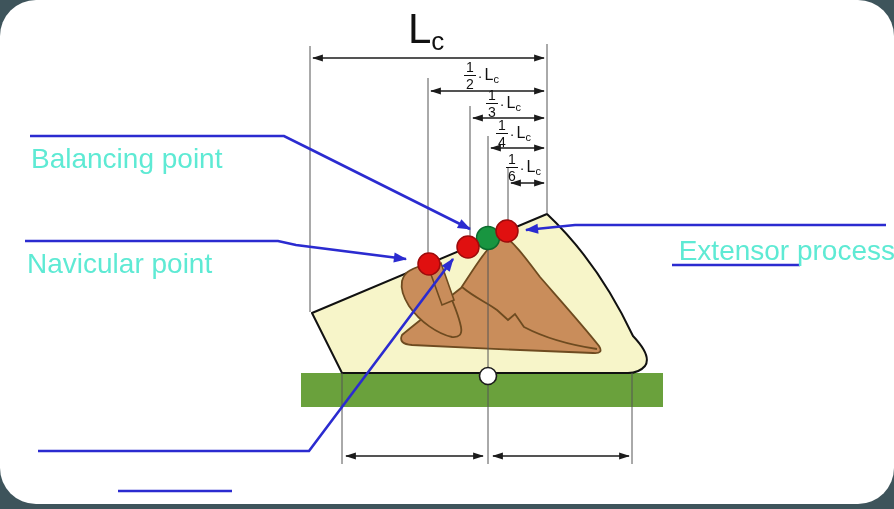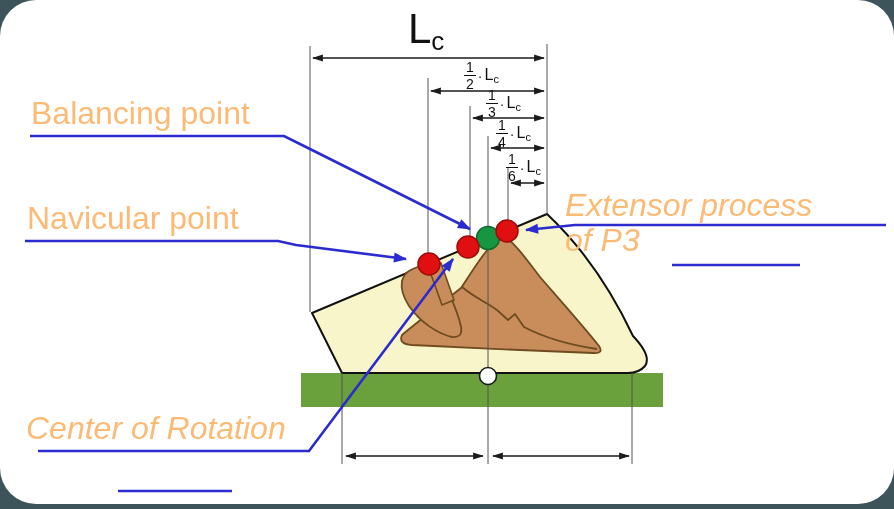--- a/index.html
+++ b/index.html
@@ -7,22 +7,22 @@
     width:894px;height:509px;position:relative;overflow:hidden;
     background:#3E545B;
     font-family:"Liberation Sans", sans-serif;
     color:#111;
   }
   .slide{
     position:absolute;left:0;top:0;width:894px;height:504px;
     background:#ffffff;border-radius:36px;
   }
   svg.diagram{position:absolute;left:0;top:0;z-index:1;}
-  .lbl{position:absolute;z-index:2;font-size:32px;line-height:1.1;color:#fdba74;white-space:nowrap;}
-  .lbl-center{text-align:left;font-style:italic;}
+  .lbl{position:absolute;z-index:2;font-size:28px;line-height:1.1;color:#5eead4;white-space:nowrap;margin-top:48px;}
+  .lbl-center{text-align:right;}
   .lc-title{position:absolute;z-index:2;left:408px;top:8px;font-size:42px;line-height:1;color:#111;}
   .lc-title sub{font-size:26px;vertical-align:-7px;}
   .dim-frac{
     position:absolute;z-index:2;display:flex;align-items:center;gap:2px;
     font-size:14px;line-height:1;color:#111;
   }
   .frac{display:inline-flex;flex-direction:column;align-items:center;}
   .frac .num{border-bottom:1.4px solid #111;padding:0 2px 1px 2px;}
   .frac .den{padding-top:1px;}
   .dim-frac .unit{font-size:16px;}
@@ -95,25 +95,23 @@
     <path d="M 118 491 L 232 491"></path>
   </g>
 </svg>
 
 <div class="lbl" style="left:31px;top:96px;">Balancing point</div>
 
 <div class="lbl" style="left:27px;top:201px;">Navicular point</div>
 
 <div class="lbl lbl-center" style="left:565px;top:188px;width:330px;">
   <div>Extensor process</div>
-  <div>of P3</div>
 </div>
 
 <div class="lbl lbl-center" style="left:26px;top:411px;width:290px;">
-  <div>Center of Rotation</div>
 </div>
 
 <div class="lc-title"><span>L</span><sub>c</sub></div>
 
 <div class="dim-frac" style="left:464px;top:60px;">
   <span class="frac">
       <span class="num">1</span>
       <span class="den">2</span>
     </span>
     <span class="dot">·</span>

